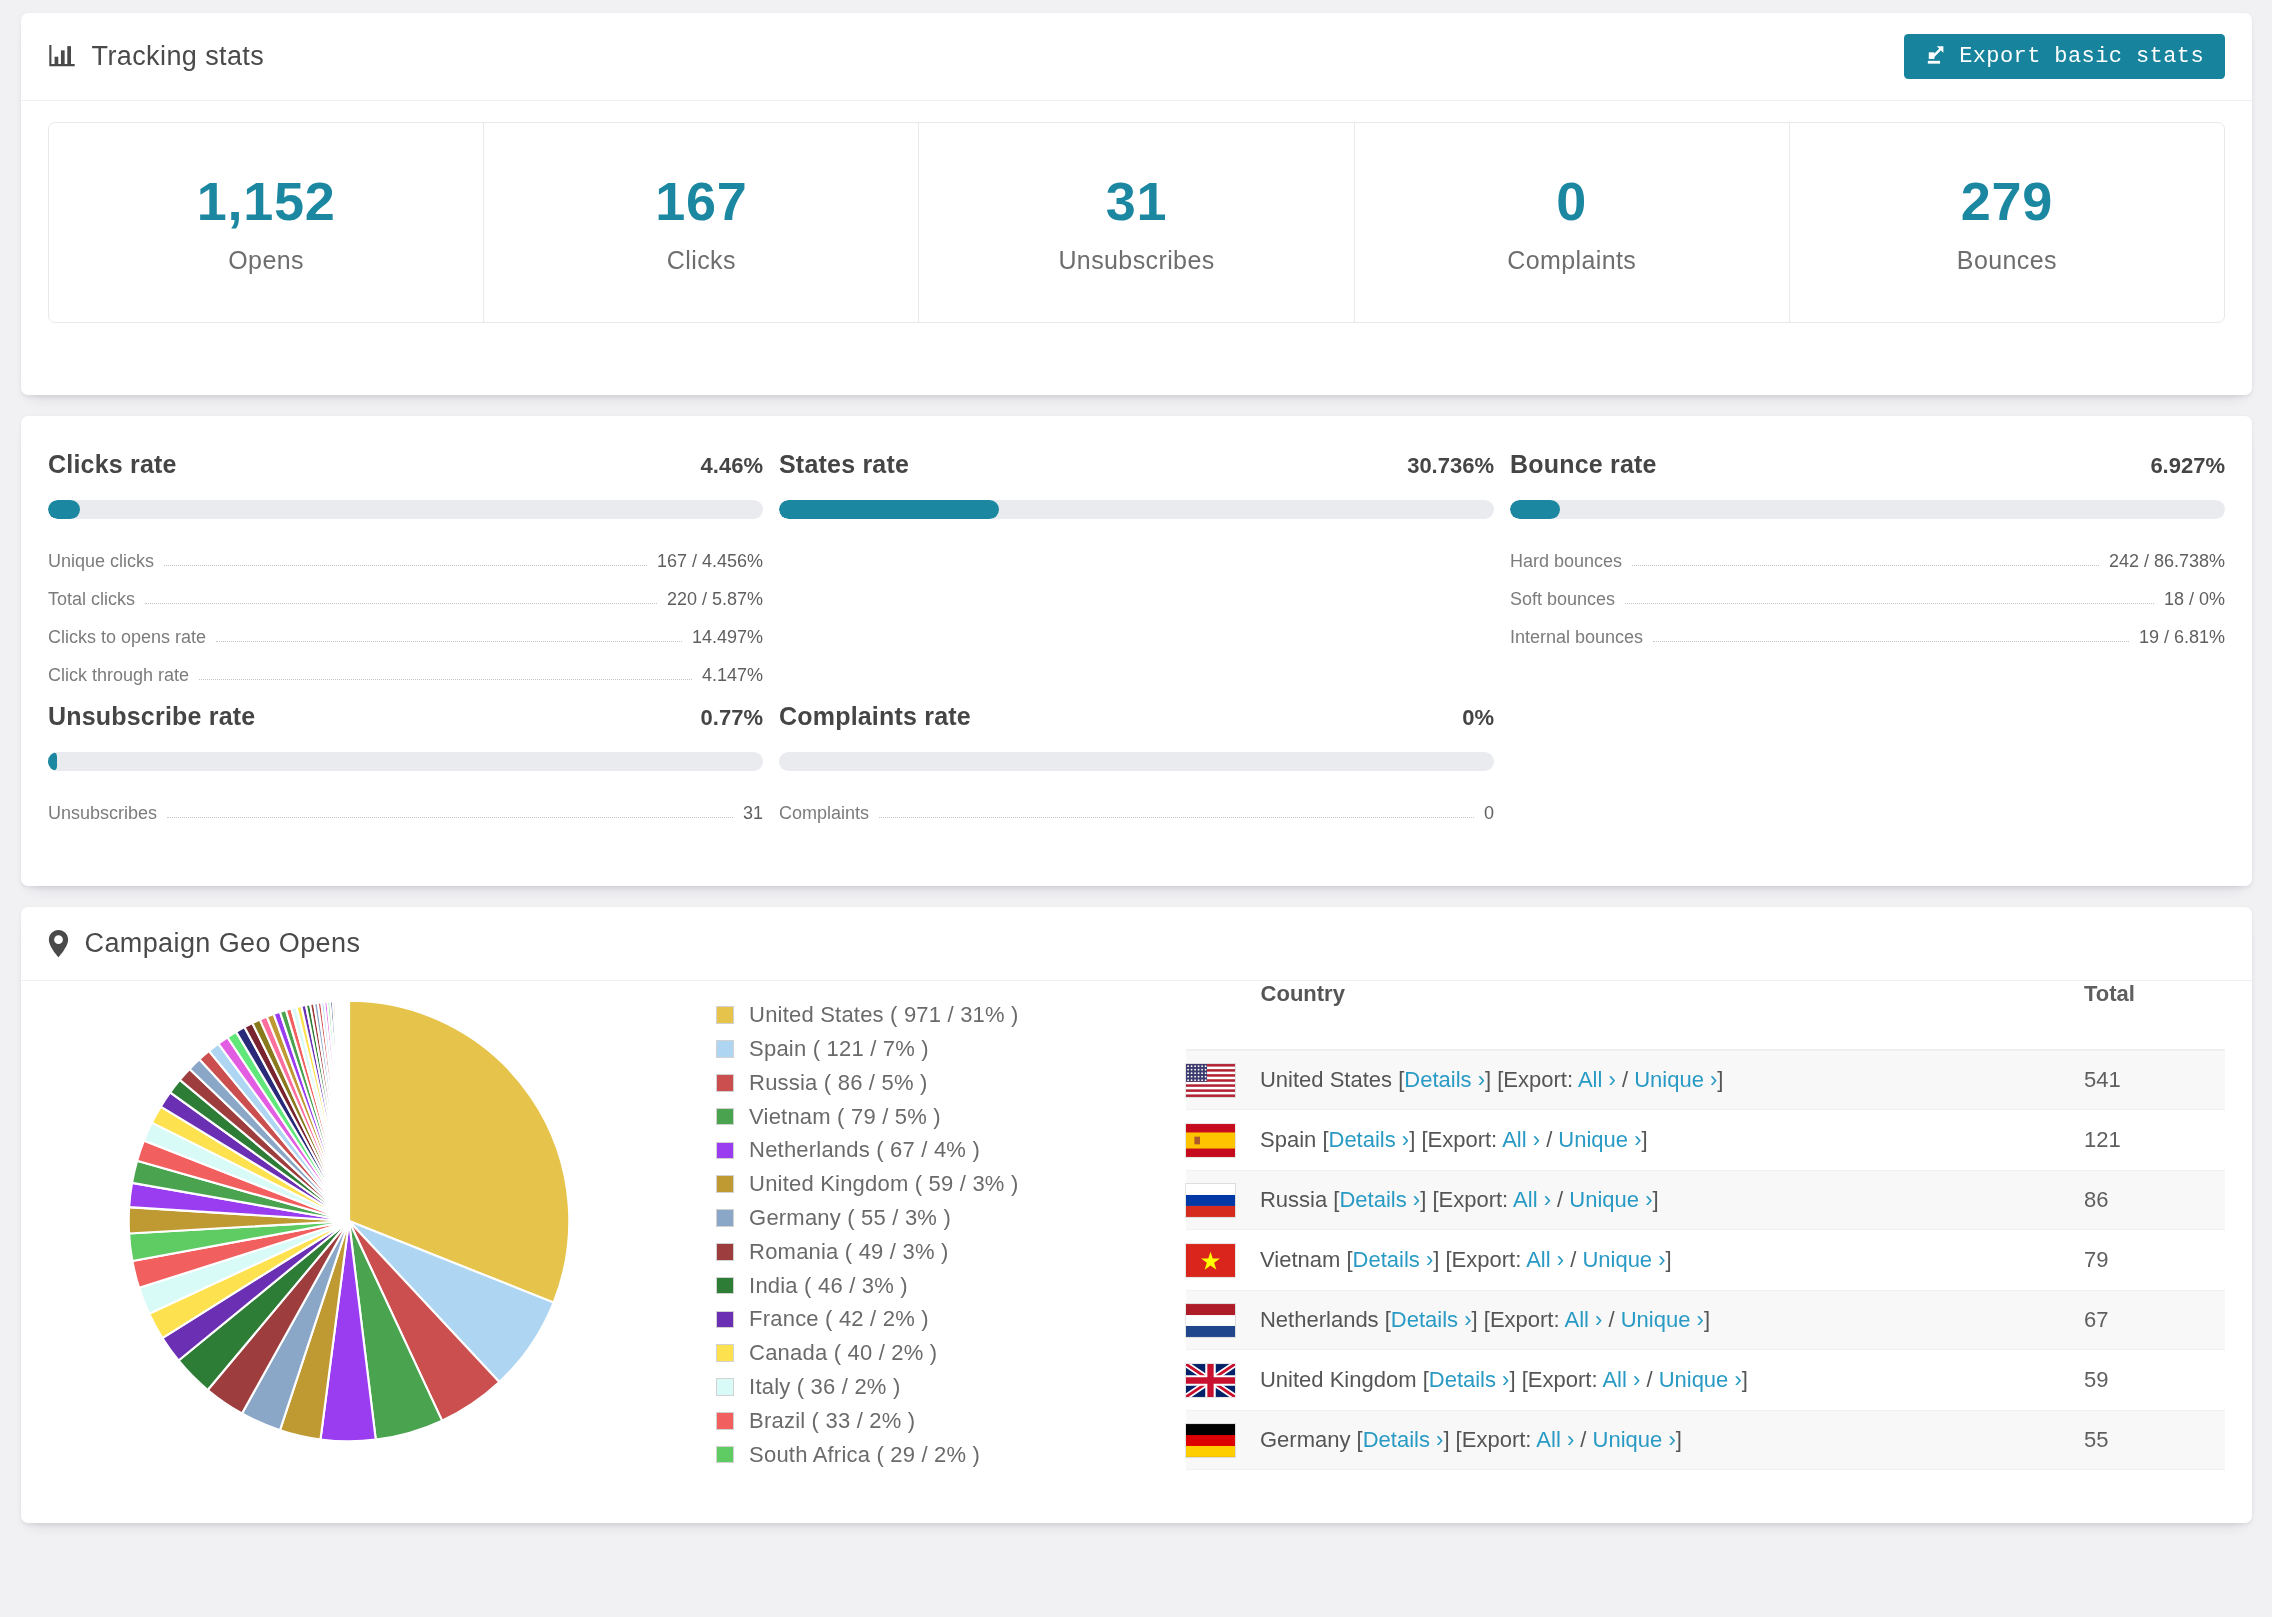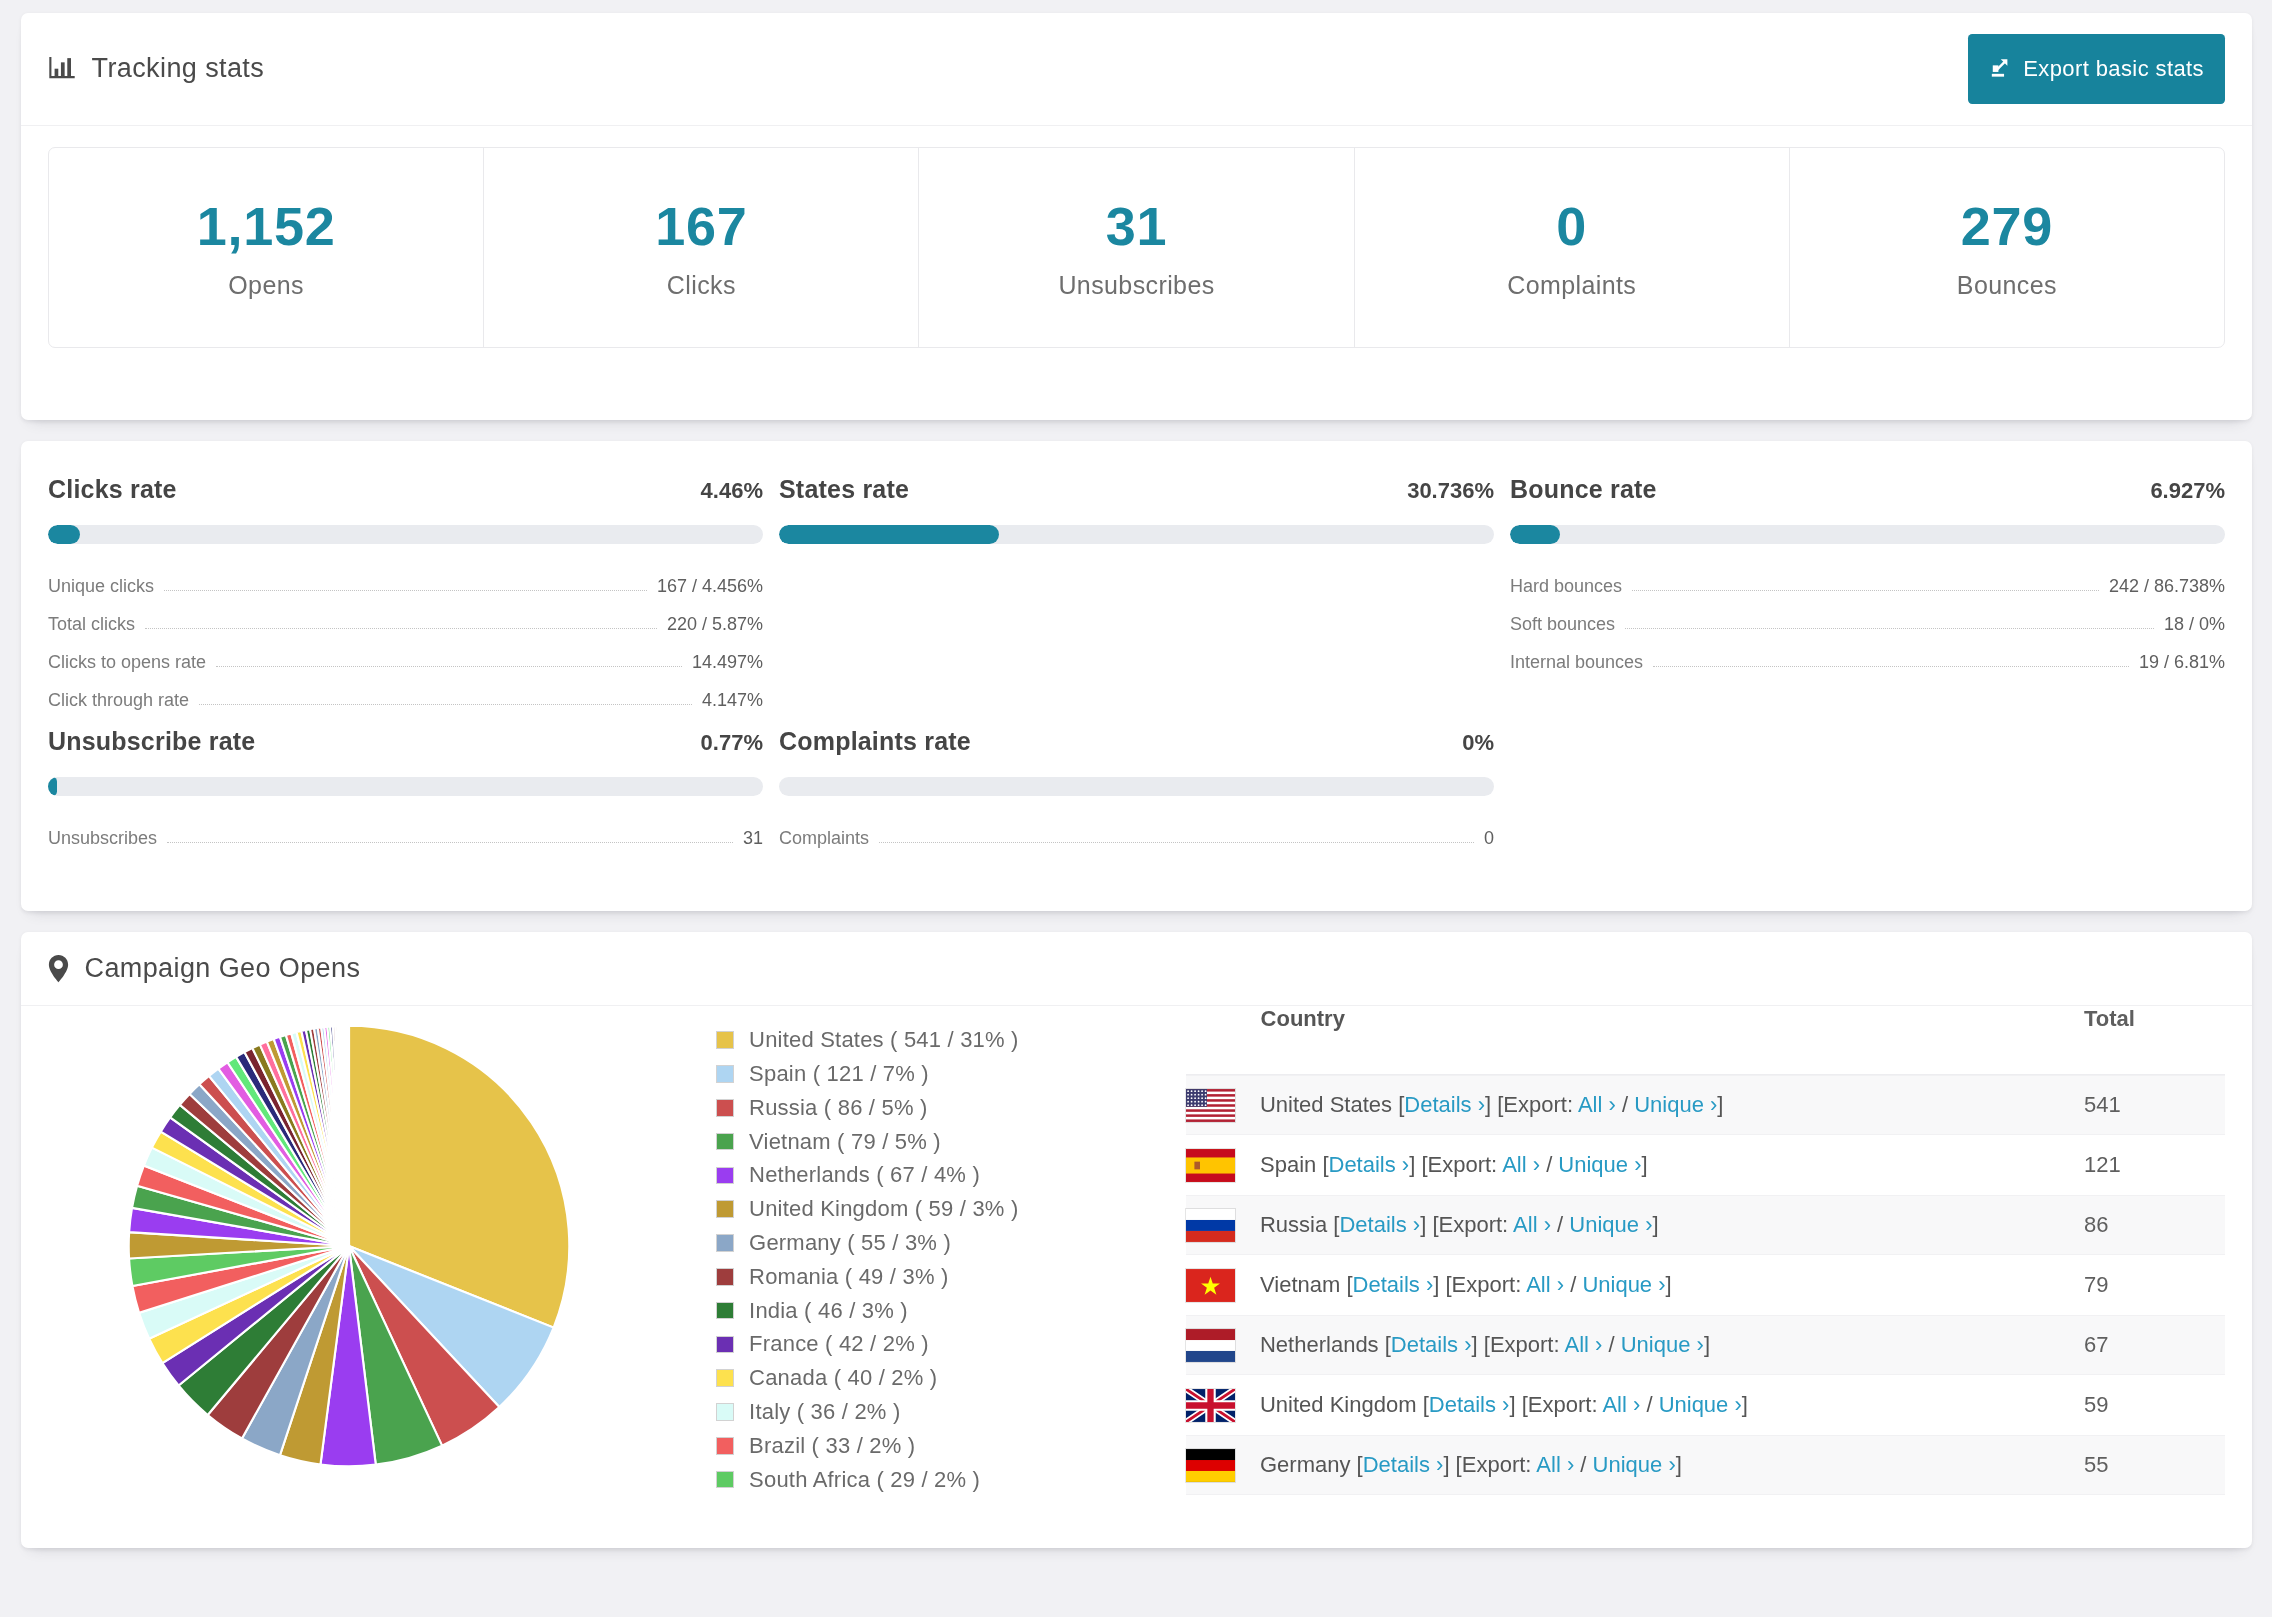--- a/index.html
+++ b/index.html
@@ -17,22 +17,22 @@
   
   .card-header {
     display:flex; justify-content:space-between; align-items:center;
     padding:21px 27px; border-bottom:1.4px solid #f0f0f2;
   }
   .card-title { display:flex; align-items:center; gap:15.5px; font-size:27px; font-weight:500; color:#4a4a4a; letter-spacing:0.4px; }
   .card-title svg { display:block; }
   .btn-export {
     display:inline-flex; align-items:center; gap:11.3px;
     background:#17839c; color:#fff; border:none; border-radius:4.2px;
-    font-family:Liberation Sans, sans-serif; font-size:22px; font-weight:500; letter-spacing:0.4px;
-    padding:21px 21px; cursor:pointer;justify-content:flex-end;
+    font-family:Liberation Mono, monospace; font-size:22px; font-weight:500; letter-spacing:0.4px;
+    padding:8px 21px; cursor:pointer;justify-content:flex-end;
   }
   .stats-wrap { padding:21px 27px 72px 27px; }
   .stats-row {
     display:flex; border:1.4px solid #e9e9ec; border-radius:7px; height:201px;
   }
   .stat-box {
     flex:1; display:flex; flex-direction:column; justify-content:center; align-items:center;
     border-right:1.4px solid #e9e9ec;
   }
   .stat-box:last-child { border-right:none; }
@@ -297,21 +297,21 @@
           <path d="M330,330 L319.2,18.2 A312,312 0 0 1 321.8,18.1 Z" fill="#9a3df0" stroke="#ffffff" stroke-width="3"></path>
           <path d="M330,330 L321.8,18.1 A312,312 0 0 1 324.1,18.1 Z" fill="#4aa34e" stroke="#ffffff" stroke-width="3"></path>
           <path d="M330,330 L324.1,18.1 A312,312 0 0 1 326.3,18.0 Z" fill="#f25f5f" stroke="#ffffff" stroke-width="3"></path>
           <path d="M330,330 L326.3,18.0 A312,312 0 0 1 328.2,18.0 Z" fill="#d9fbf7" stroke="#ffffff" stroke-width="3"></path>
           <path d="M330,330 L328.2,18.0 A312,312 0 0 1 330.0,18.0 Z" fill="#fde14e" stroke="#ffffff" stroke-width="3"></path>
         </svg>
     </div>
     <div class="legend" id="legend-list">
         <div class="legend-item">
           <span class="legend-swatch" style="background: rgb(230, 195, 74);"></span>
-          <span class="legend-label">United States ( 541 / 31% )</span>
+          <span class="legend-label">United States ( 971 / 31% )</span>
         </div>
         <div class="legend-item">
           <span class="legend-swatch" style="background: rgb(174, 213, 242);"></span>
           <span class="legend-label">Spain ( 121 / 7% )</span>
         </div>
         <div class="legend-item">
           <span class="legend-swatch" style="background: rgb(204, 79, 79);"></span>
           <span class="legend-label">Russia ( 86 / 5% )</span>
         </div>
         <div class="legend-item">

